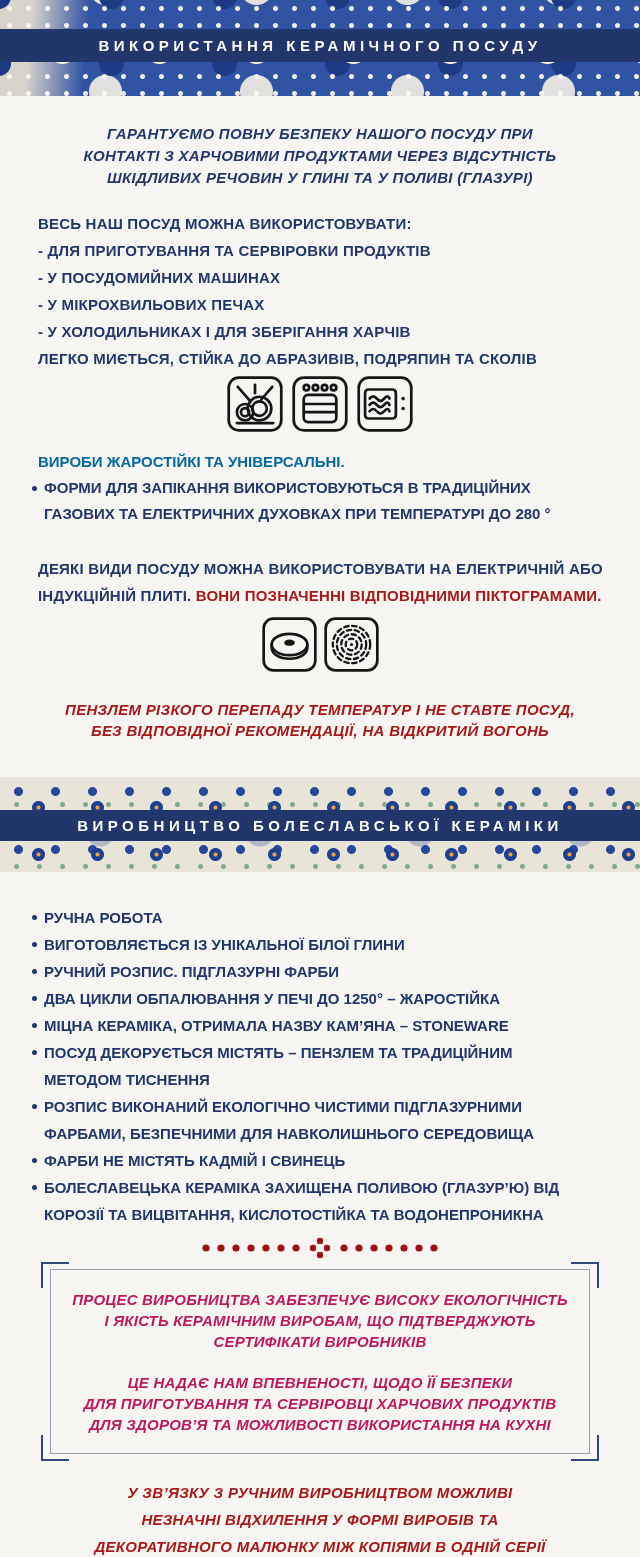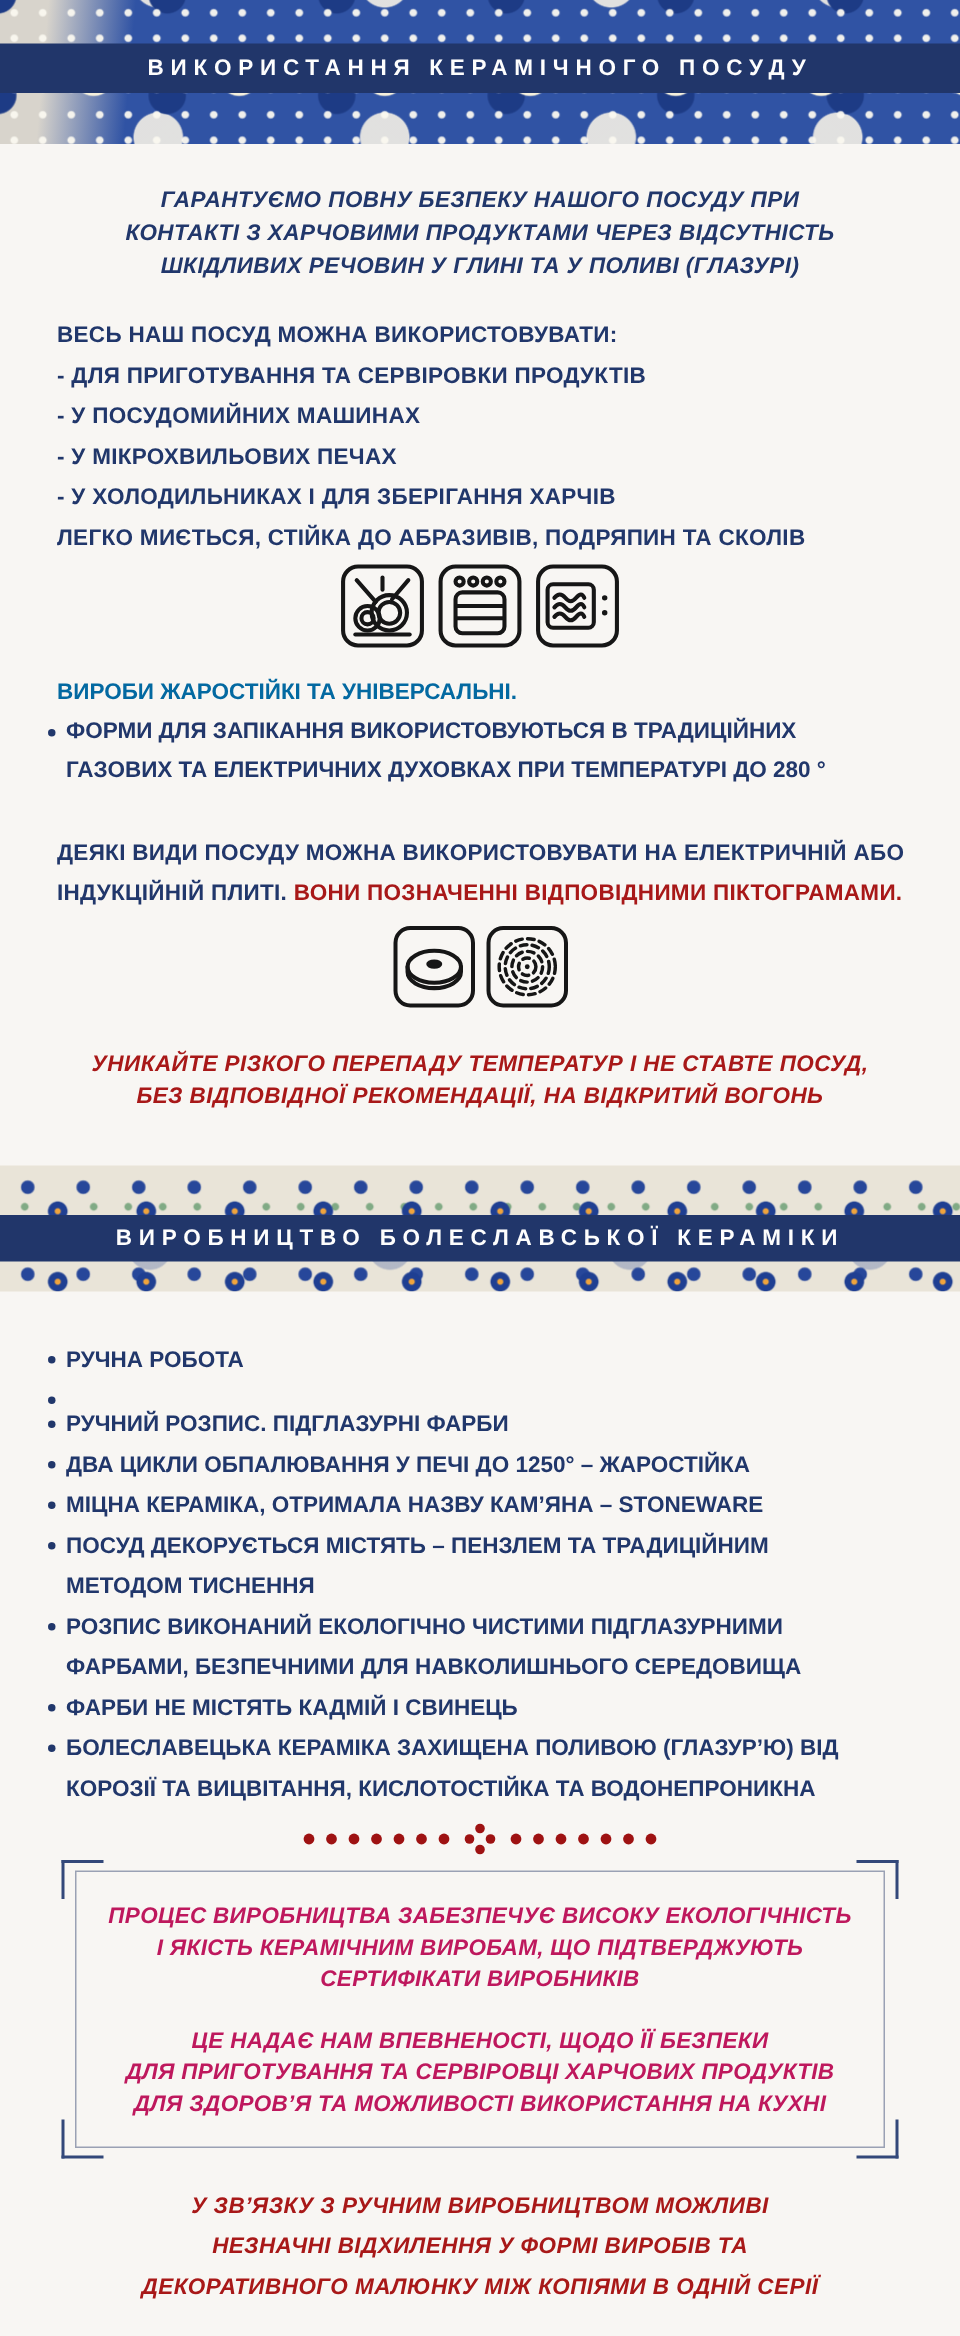--- a/index.html
+++ b/index.html
@@ -2,21 +2,21 @@
 <html><head>
 <meta charset="utf-8">
 <style>
   html,body{margin:0;padding:0;}
   body{background:#f8f6f3;font-family:"Liberation Sans",sans-serif;}
   .page{position:relative;width:640px;height:1557px;overflow:hidden;background:#f8f6f3;}
 
   
   .band{position:relative;width:640px;overflow:hidden;}
   .band1{height:96px;}
-  .band2{height:84px;margin-top:36px;}
+  .band2{height:95px;margin-top:36px;}
   .pattern1{
     background-color:#3053a4;
     background-image:
       radial-gradient(circle, rgba(250,248,240,.95) 2px, transparent 3px),
       radial-gradient(circle, #7a4a22 4px, #e0cf45 5px 9px, #f5f0dc 10px 13px, transparent 14px),
       radial-gradient(circle, #1d3b85 12px, transparent 13px),
       radial-gradient(circle, rgba(244,240,230,.9) 16px, transparent 17px),
       linear-gradient(95deg, #d8d4cc 0%, #d8d4cc 5%, rgba(216,212,204,0) 14%);
     background-size:19px 17px, 97px 83px, 113px 67px, 151px 103px, 100% 100%;
     background-position:0 0, 14px 9px, 55px 30px, 30px 40px, 0 0;
@@ -170,39 +170,42 @@
           <circle cx="32" cy="32" r="11.5"></circle>
           <circle cx="32" cy="32" r="16.5"></circle>
           <circle cx="32" cy="32" r="21"></circle>
         </g>
         <circle cx="32" cy="32" r="1.8" fill="#161616" stroke="none"></circle>
       </svg>
     </span>
   </div>
 
   <section class="warning centered" style="color:#a81818;">
-    <div class="line">УНИКАЙТЕ РІЗКОГО ПЕРЕПАДУ ТЕМПЕРАТУР І НЕ СТАВТЕ ПОСУД,</div>
+    <div class="line">ПЕНЗЛЕМ РІЗКОГО ПЕРЕПАДУ ТЕМПЕРАТУР І НЕ СТАВТЕ ПОСУД,</div>
     <div class="line">БЕЗ ВІДПОВІДНОЇ РЕКОМЕНДАЦІЇ, НА ВІДКРИТИЙ ВОГОНЬ</div>
   </section>
 
   <header class="band band2 pattern2">
     <div class="banner" style="background:#21366a;">
       <h1 style="color:#fdfdfd;">ВИРОБНИЦТВО БОЛЕСЛАВСЬКОЇ КЕРАМІКИ</h1>
     </div>
   </header>
 
   <section class="prod-list" style="color:#21376b;">
     <div class="bullet">
       <span class="dot" style="background:#21376b;"></span>
       <div class="lines">
           <div class="line">РУЧНА РОБОТА</div>
         </div>
     </div>
     <div class="bullet">
       <span class="dot" style="background:#21376b;"></span>
+      <div class="lines">
+          <div class="line">ВИГОТОВЛЯЄТЬСЯ ІЗ УНІКАЛЬНОЇ БІЛОЇ ГЛИНИ</div>
+        </div>
     </div>
     <div class="bullet">
       <span class="dot" style="background:#21376b;"></span>
       <div class="lines">
           <div class="line">РУЧНИЙ РОЗПИС. ПІДГЛАЗУРНІ ФАРБИ</div>
         </div>
     </div>
     <div class="bullet">
       <span class="dot" style="background:#21376b;"></span>
       <div class="lines">

